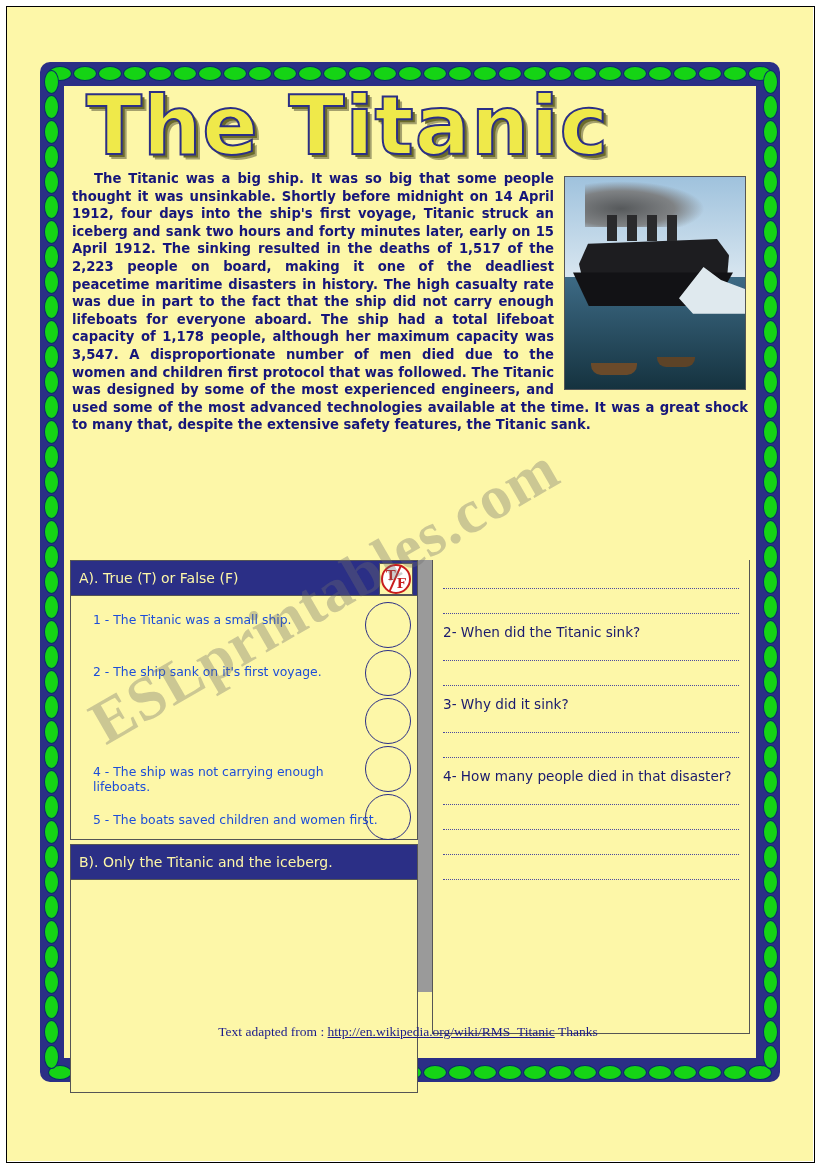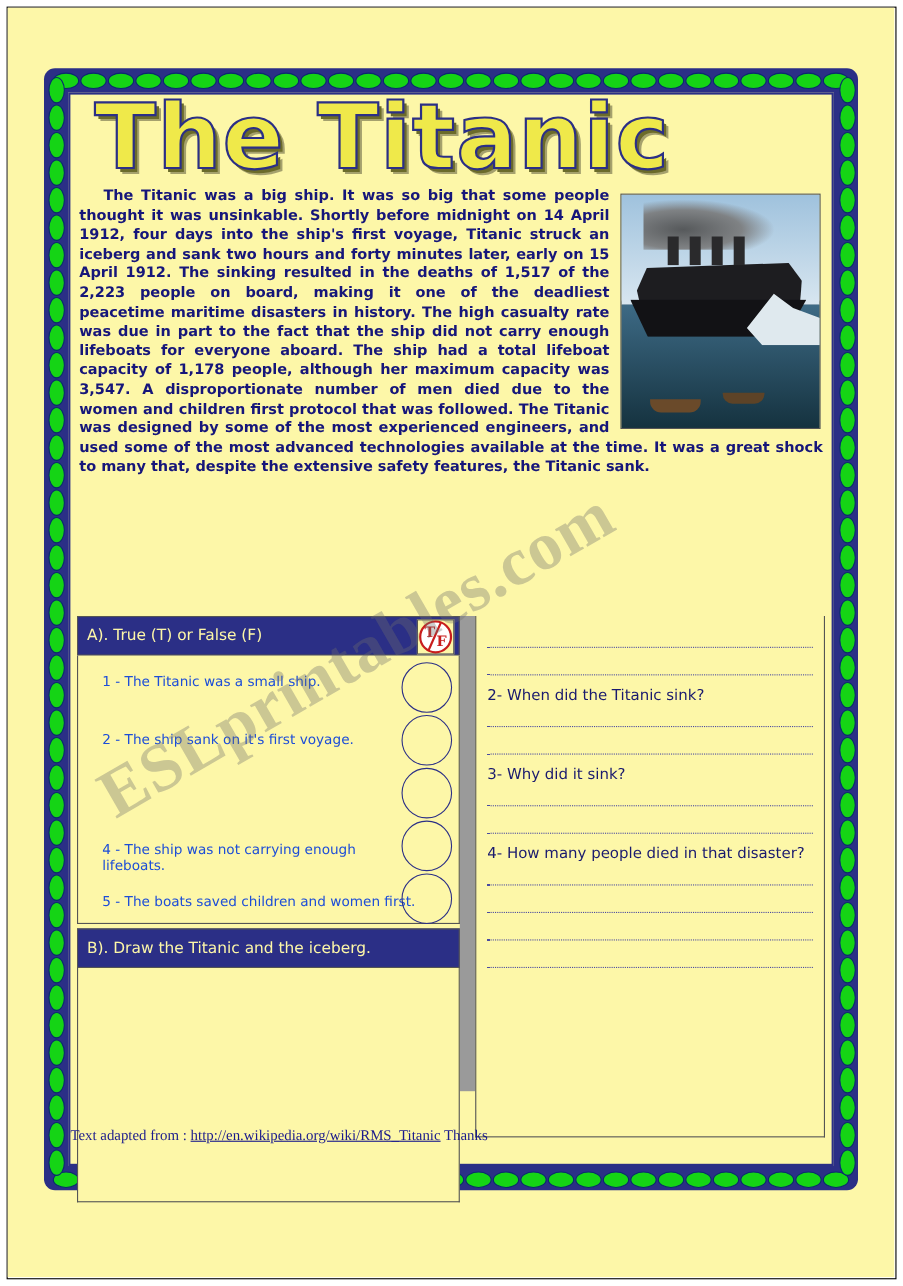--- a/index.html
+++ b/index.html
@@ -215,20 +215,21 @@
     font-size:13.6px;color:#1a1a6e;
     margin:2px 0 4px 0;
   }
   .dotline{
     border-bottom:1px dotted #4a4aa0;
     height:14px;margin:6px 0 10px 0;
   }
   .footer{
     position:absolute;
     left:0;right:4px;bottom:18px;
+    text-align:center;
     font-family:"Liberation Serif", serif;
     font-size:13.5px;
     color:#1a1a8c;
   }
   .footer a{color:#1a1a8c;}
   .wm{
     position:absolute;
     left:60px;top:560px;
     transform:rotate(-30deg);
     font-family:"Liberation Serif", serif;
@@ -434,21 +435,21 @@
           <div class="tf-item" style="top:216px">5 - The boats saved children and women first.</div>
 
           <div class="circ" style="top:6px"></div>
           <div class="circ" style="top:54px"></div>
           <div class="circ" style="top:102px"></div>
           <div class="circ" style="top:150px"></div>
           <div class="circ" style="top:198px"></div>
         </div>
 
         <div class="bar draw-bar">
-          <span>B). Draw the Titanic and the iceberg.</span>
+          <span>B). Only the Titanic and the iceberg.</span>
         </div>
         <div class="draw-body"></div>
       </div>
 
       <div class="gutter"></div>
 
       <div class="col-right">
         <div class="ans-body">
           <div class="dotline"></div>
           <div class="dotline"></div>

